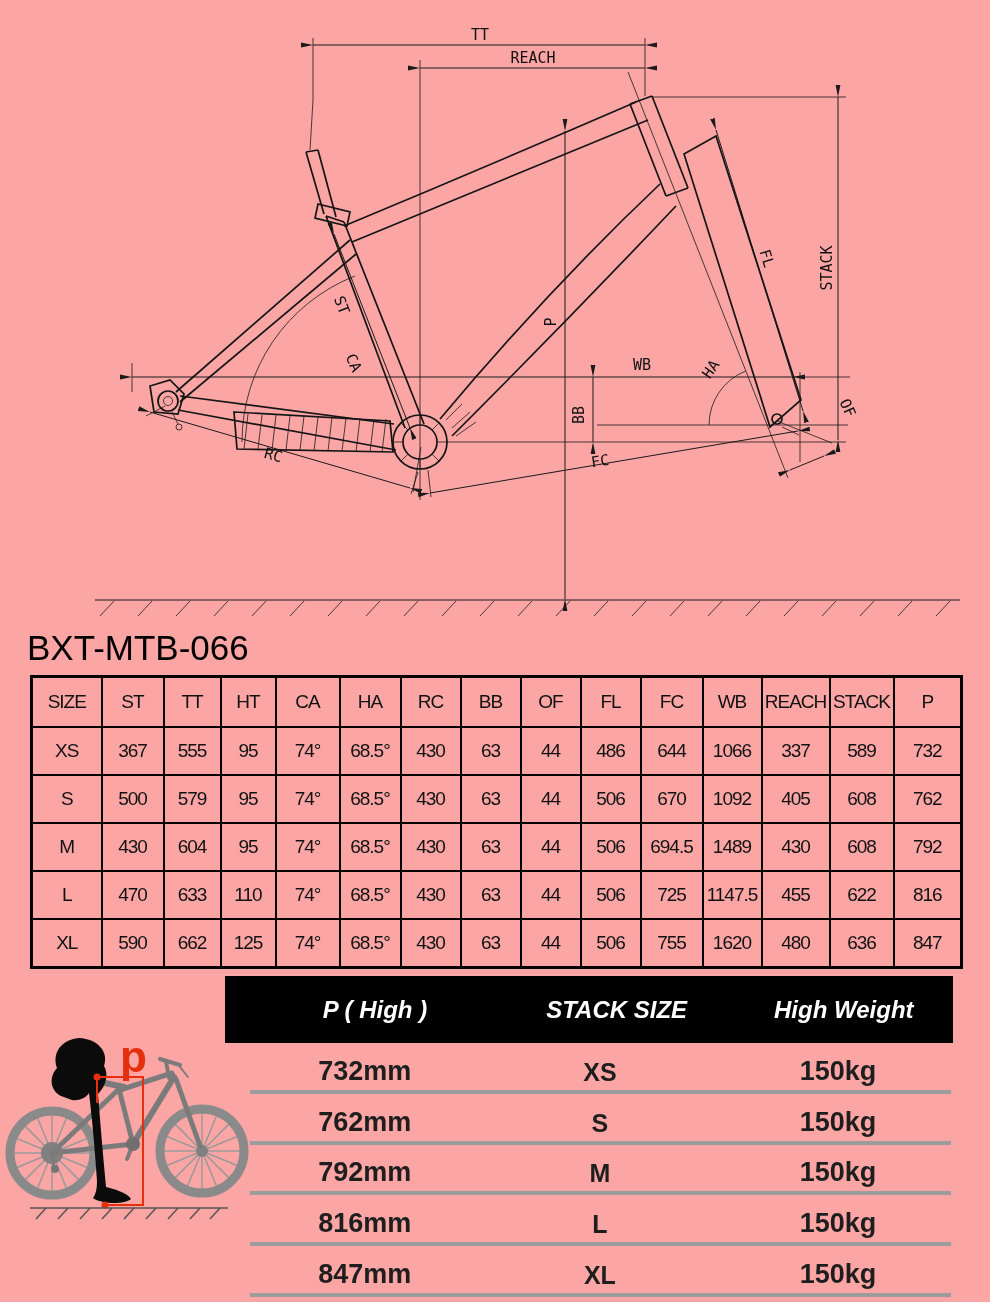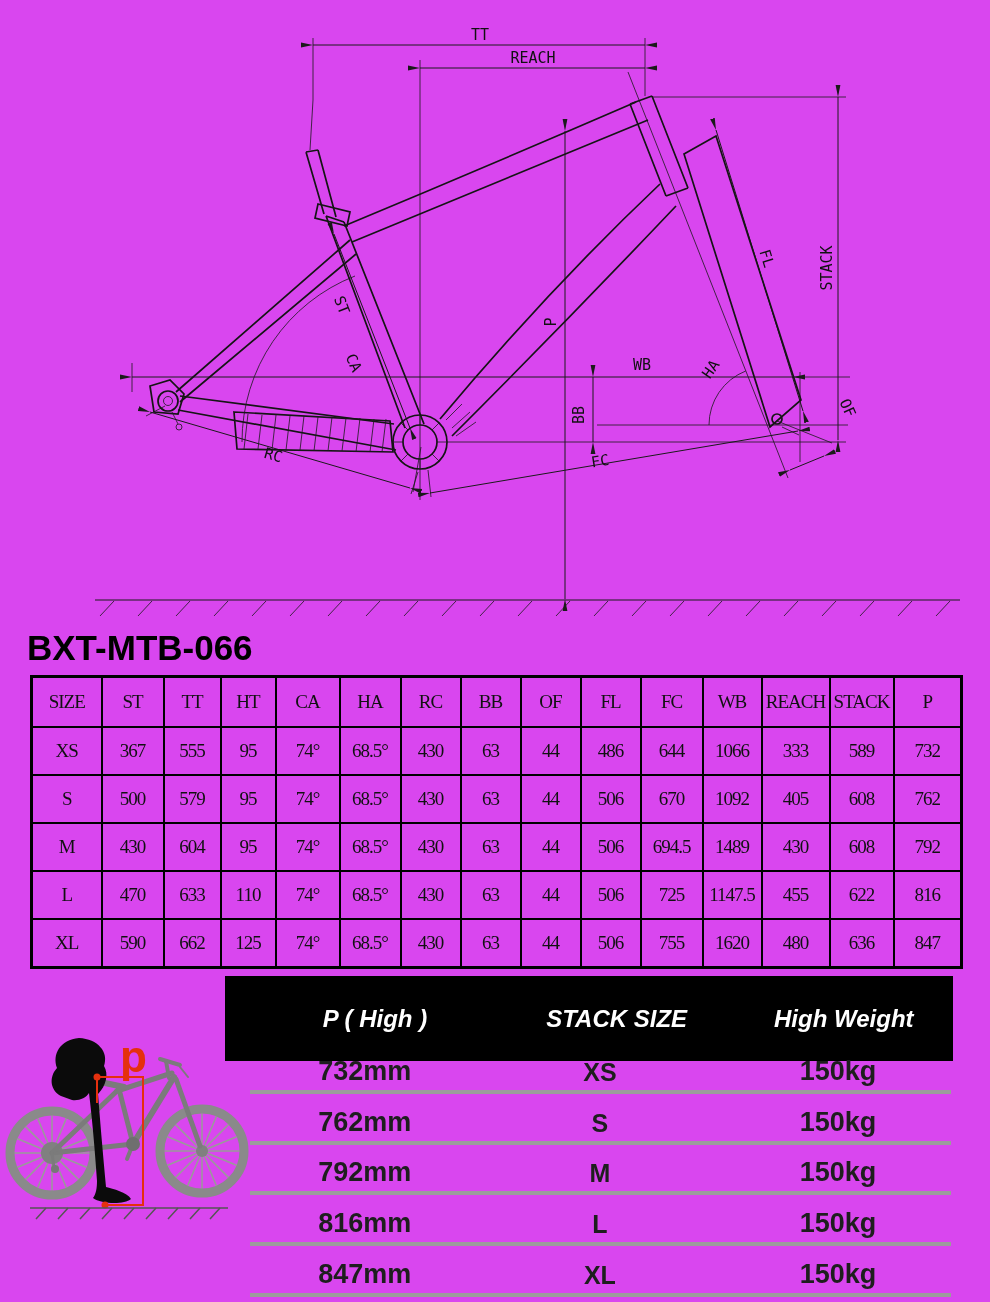--- a/index.html
+++ b/index.html
@@ -1,35 +1,35 @@
 <!DOCTYPE html>
 <html><head>
 <meta charset="utf-8">
 <style>
   html,body{margin:0;padding:0;background:#fff;}
-  #page{position:relative;width:990px;height:1302px;background:#d946ef;overflow:hidden;
+  #page{position:relative;width:990px;height:1302px;background:#fca5a5;overflow:hidden;
         font-family:"Liberation Sans",sans-serif;}
   
   #geo-svg{position:absolute;left:0;top:0;}
   .dim{stroke:#1a1a1a;stroke-width:1;fill:none;}
   .thin{stroke:#1a1a1a;stroke-width:0.8;fill:none;}
   .tube{stroke:#151515;stroke-width:1.7;fill:none;}
   .dimtext{font-family:"DejaVu Sans Mono",monospace;font-size:15px;fill:#111;}
   
-  #title{position:absolute;left:27px;top:628px;font-size:35px;font-weight:700;color:#000;
+  #title{position:absolute;left:27px;top:628px;font-size:35px;font-weight:400;color:#000;
          letter-spacing:0px;}
   
   #geo-table{position:absolute;left:30px;top:675px;border-collapse:collapse;table-layout:fixed;
-             border:3px solid #000;font-family:Liberation Serif, serif;color:#111;}
+             border:3px solid #000;font-family:Liberation Sans, sans-serif;color:#111;}
   #geo-table th,#geo-table td{border:2px solid #000;text-align:center;white-space:nowrap;
              overflow:visible;padding:0;font-weight:400;}
   #geo-table th{height:48px;font-size:19px;letter-spacing:-1px;}
   #geo-table td{height:46px;font-size:19px;letter-spacing:-1px;}
   
-  #size-header{position:absolute;left:225px;top:976px;width:728px;height:85px;background:#000;}
+  #size-header{position:absolute;left:225px;top:976px;width:728px;height:67px;background:#000;}
   #size-header span{position:absolute;top:50%;transform:translate(-50%,-50%);
        color:#fff;font-style:italic;font-weight:700;font-size:24px;white-space:nowrap;}
   #size-rows{position:absolute;left:225px;top:1043px;width:728px;}
   .size-row{position:relative;height:50.8px;}
   .size-row .underline{position:absolute;left:25px;right:2px;bottom:0;height:4px;background:#9c9c9c;}
   .size-row span{position:absolute;bottom:7px;transform:translateX(-50%);
        font-weight:700;color:#1e1e1e;font-size:27px;white-space:nowrap;}
   .size-row span.mid{font-size:25px;}
   
   #bike-svg{position:absolute;left:0px;top:1025px;}
@@ -162,21 +162,21 @@
           <td>555</td>
           <td>95</td>
           <td>74°</td>
           <td>68.5°</td>
           <td>430</td>
           <td>63</td>
           <td>44</td>
           <td>486</td>
           <td>644</td>
           <td>1066</td>
-          <td>333</td>
+          <td>337</td>
           <td>589</td>
           <td>732</td>
         </tr>
         <tr>
           <td>S</td>
           <td>500</td>
           <td>579</td>
           <td>95</td>
           <td>74°</td>
           <td>68.5°</td>

